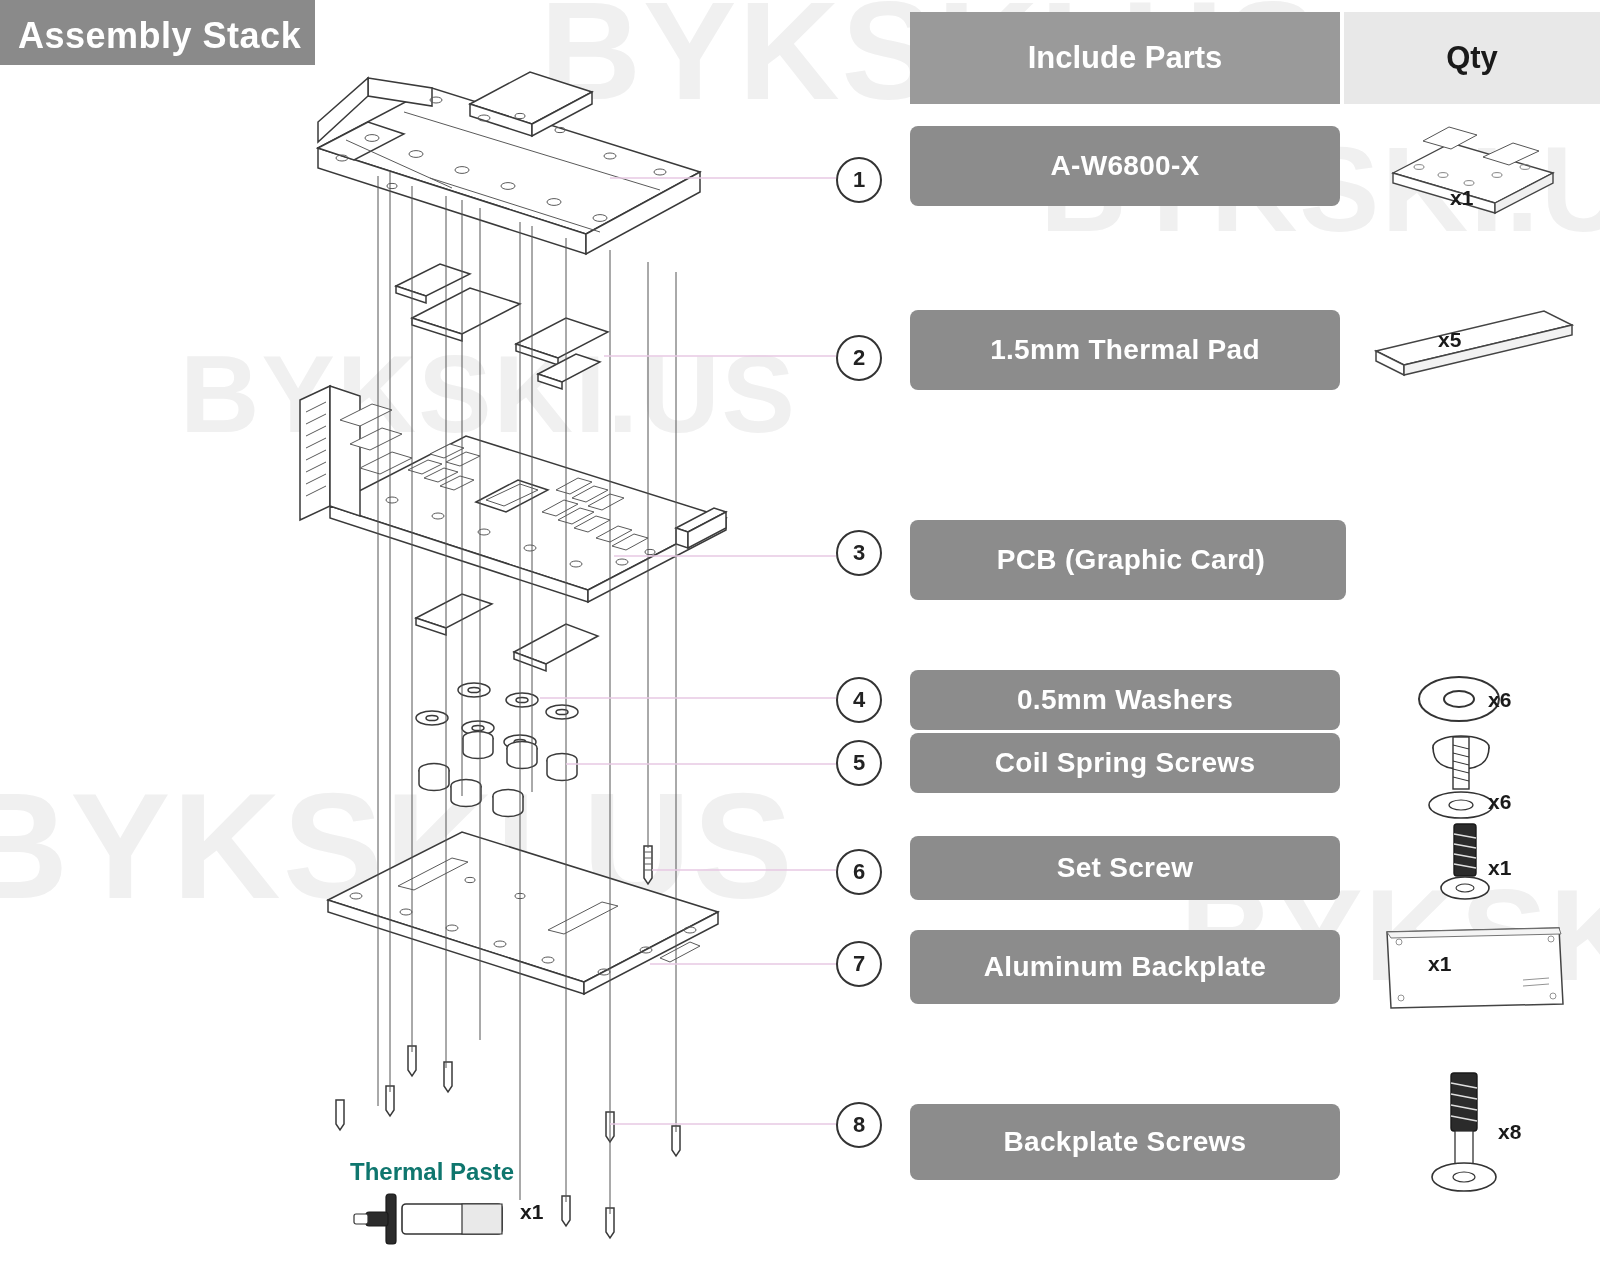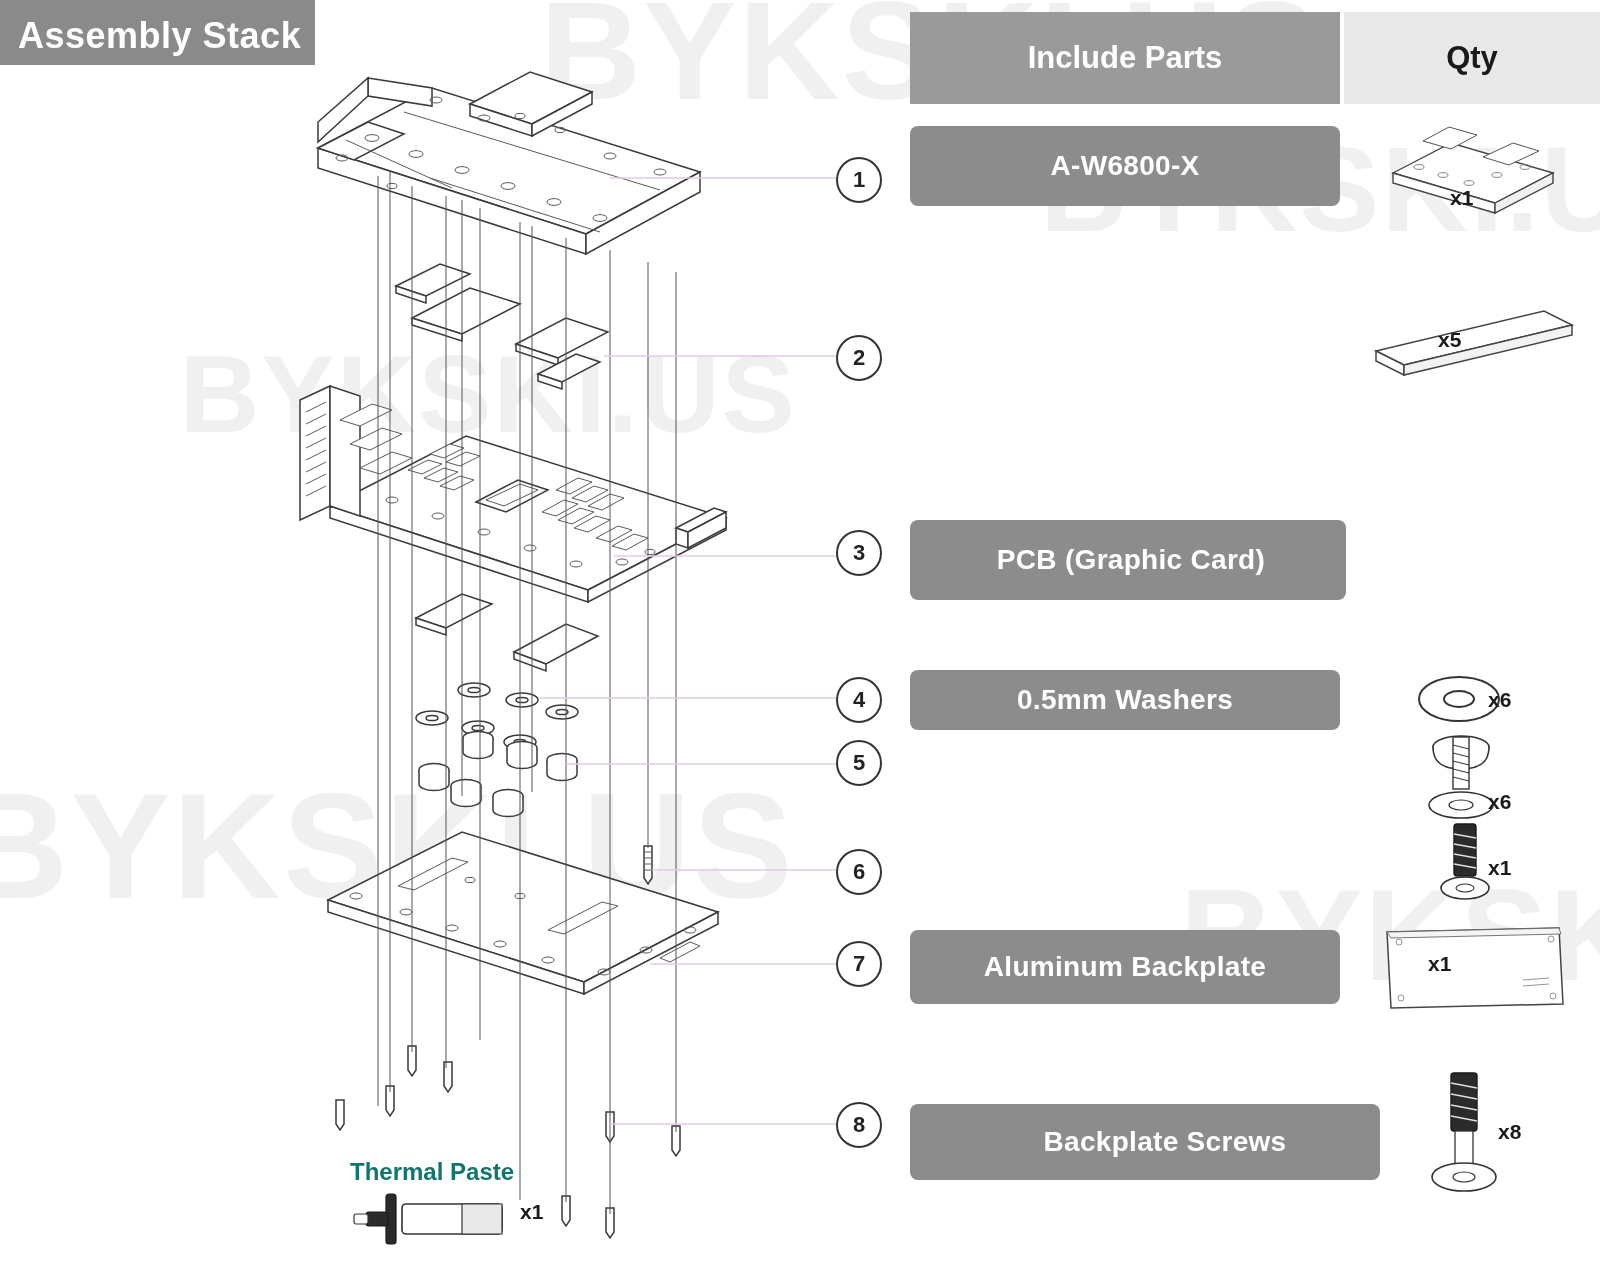--- a/index.html
+++ b/index.html
@@ -435,58 +435,61 @@
         <ellipse cx="46" cy="52" rx="5" ry="2.4"></ellipse>
         <ellipse cx="70" cy="60" rx="5" ry="2.4"></ellipse>
         <ellipse cx="96" cy="68" rx="5" ry="2.4"></ellipse>
         <ellipse cx="124" cy="60" rx="5" ry="2.4"></ellipse>
         <ellipse cx="152" cy="52" rx="5" ry="2.4"></ellipse>
       </g>
     </svg>
   </div>
   <div class="qty-txt" style="left:540px; top:186px;">x1</div>
 
+  <div class="row-label" style="top:310px; height:80px;">1.5mm Thermal Pad</div>
   <div class="row-art" style="top:290px; height:120px;">
     <svg width="210" height="110" viewBox="0 0 210 110">
       <path d="M8,56 L176,16 L204,30 L36,70 Z" fill="#fff" stroke="#444" stroke-width="1.5"></path>
       <path d="M8,56 L8,66 L36,80 L36,70 Z" fill="#fff" stroke="#444" stroke-width="1.5"></path>
       <path d="M36,70 L204,30 L204,40 L36,80 Z" fill="#f2f2f2" stroke="#444" stroke-width="1.5"></path>
     </svg>
   </div>
   <div class="qty-txt" style="left:528px; top:328px;">x5</div>
 
   <div class="row-label" style="top:520px; height:80px;padding-left:6px;">PCB (Graphic Card)</div>
 
   <div class="row-label" style="top:670px; height:60px;">0.5mm Washers</div>
   <div class="row-art" style="top:660px; height:80px;">
     <svg width="120" height="70" viewBox="0 0 120 70">
       <ellipse cx="46" cy="34" rx="40" ry="22" fill="#fff" stroke="#333" stroke-width="2"></ellipse>
       <ellipse cx="46" cy="34" rx="15" ry="8" fill="#fff" stroke="#333" stroke-width="2"></ellipse>
     </svg>
   </div>
   <div class="qty-txt" style="left:578px; top:688px;">x6</div>
 
+  <div class="row-label" style="top:733px; height:60px;">Coil Spring Screws</div>
   <div class="row-art" style="top:726px; height:110px;">
     <svg width="120" height="105" viewBox="0 0 120 105">
       <ellipse cx="48" cy="18" rx="28" ry="11" fill="#fff" stroke="#333" stroke-width="1.6"></ellipse>
       <path d="M20,18 C20,34 30,40 48,40 C66,40 76,34 76,18" fill="#fff" stroke="#333" stroke-width="1.6"></path>
       <rect x="40" y="8" width="16" height="52" fill="#fff" stroke="#333" stroke-width="1.4"></rect>
       <g stroke="#333" stroke-width="1">
         <path d="M40,16 L56,20"></path>
           <path d="M40,24 L56,28"></path>
           <path d="M40,32 L56,36"></path>
         <path d="M40,40 L56,44"></path>
           <path d="M40,48 L56,52"></path>
       </g>
       <ellipse cx="48" cy="76" rx="32" ry="13" fill="#fff" stroke="#333" stroke-width="1.6"></ellipse>
       <ellipse cx="48" cy="76" rx="12" ry="5" fill="#fff" stroke="#333" stroke-width="1.2"></ellipse>
     </svg>
   </div>
   <div class="qty-txt" style="left:578px; top:790px;">x6</div>
 
+  <div class="row-label" style="top:836px; height:64px;">Set Screw</div>
   <div class="row-art" style="top:816px; height:104px;">
     <svg width="110" height="100" viewBox="0 0 110 100">
       <rect x="36" y="6" width="22" height="52" rx="3" fill="#2b2b2b" stroke="#1a1a1a" stroke-width="1.4"></rect>
       <g stroke="#fff" stroke-width="1.4" opacity="0.85">
         <path d="M36,16 L58,20"></path>
           <path d="M36,26 L58,30"></path>
           <path d="M36,36 L58,40"></path>
           <path d="M36,46 L58,50"></path>
       </g>
       <ellipse cx="47" cy="70" rx="24" ry="11" fill="#fff" stroke="#333" stroke-width="1.6"></ellipse>
@@ -505,21 +508,21 @@
           <circle cx="178" cy="27" r="3"></circle>
         <circle cx="28" cy="86" r="3"></circle>
           <circle cx="180" cy="84" r="3"></circle>
         <path d="M150,68 L176,66"></path>
           <path d="M150,74 L176,72"></path>
       </g>
     </svg>
   </div>
   <div class="qty-txt" style="left:518px; top:952px;">x1</div>
 
-  <div class="row-label" style="top:1104px; height:76px;padding-left:40px;">Backplate Screws</div>
+  <div class="row-label" style="top:1104px; height:76px;">Backplate Screws</div>
   <div class="row-art" style="top:1062px; height:160px;">
     <svg width="120" height="155" viewBox="0 0 120 155">
       <rect x="38" y="8" width="26" height="58" rx="3" fill="#2b2b2b" stroke="#1a1a1a" stroke-width="1.4"></rect>
       <g stroke="#fff" stroke-width="1.5" opacity="0.85">
         <path d="M38,18 L64,23"></path>
           <path d="M38,29 L64,34"></path>
           <path d="M38,40 L64,45"></path>
           <path d="M38,51 L64,56"></path>
       </g>
       <rect x="42" y="66" width="18" height="34" fill="#fff" stroke="#333" stroke-width="1.3"></rect>

